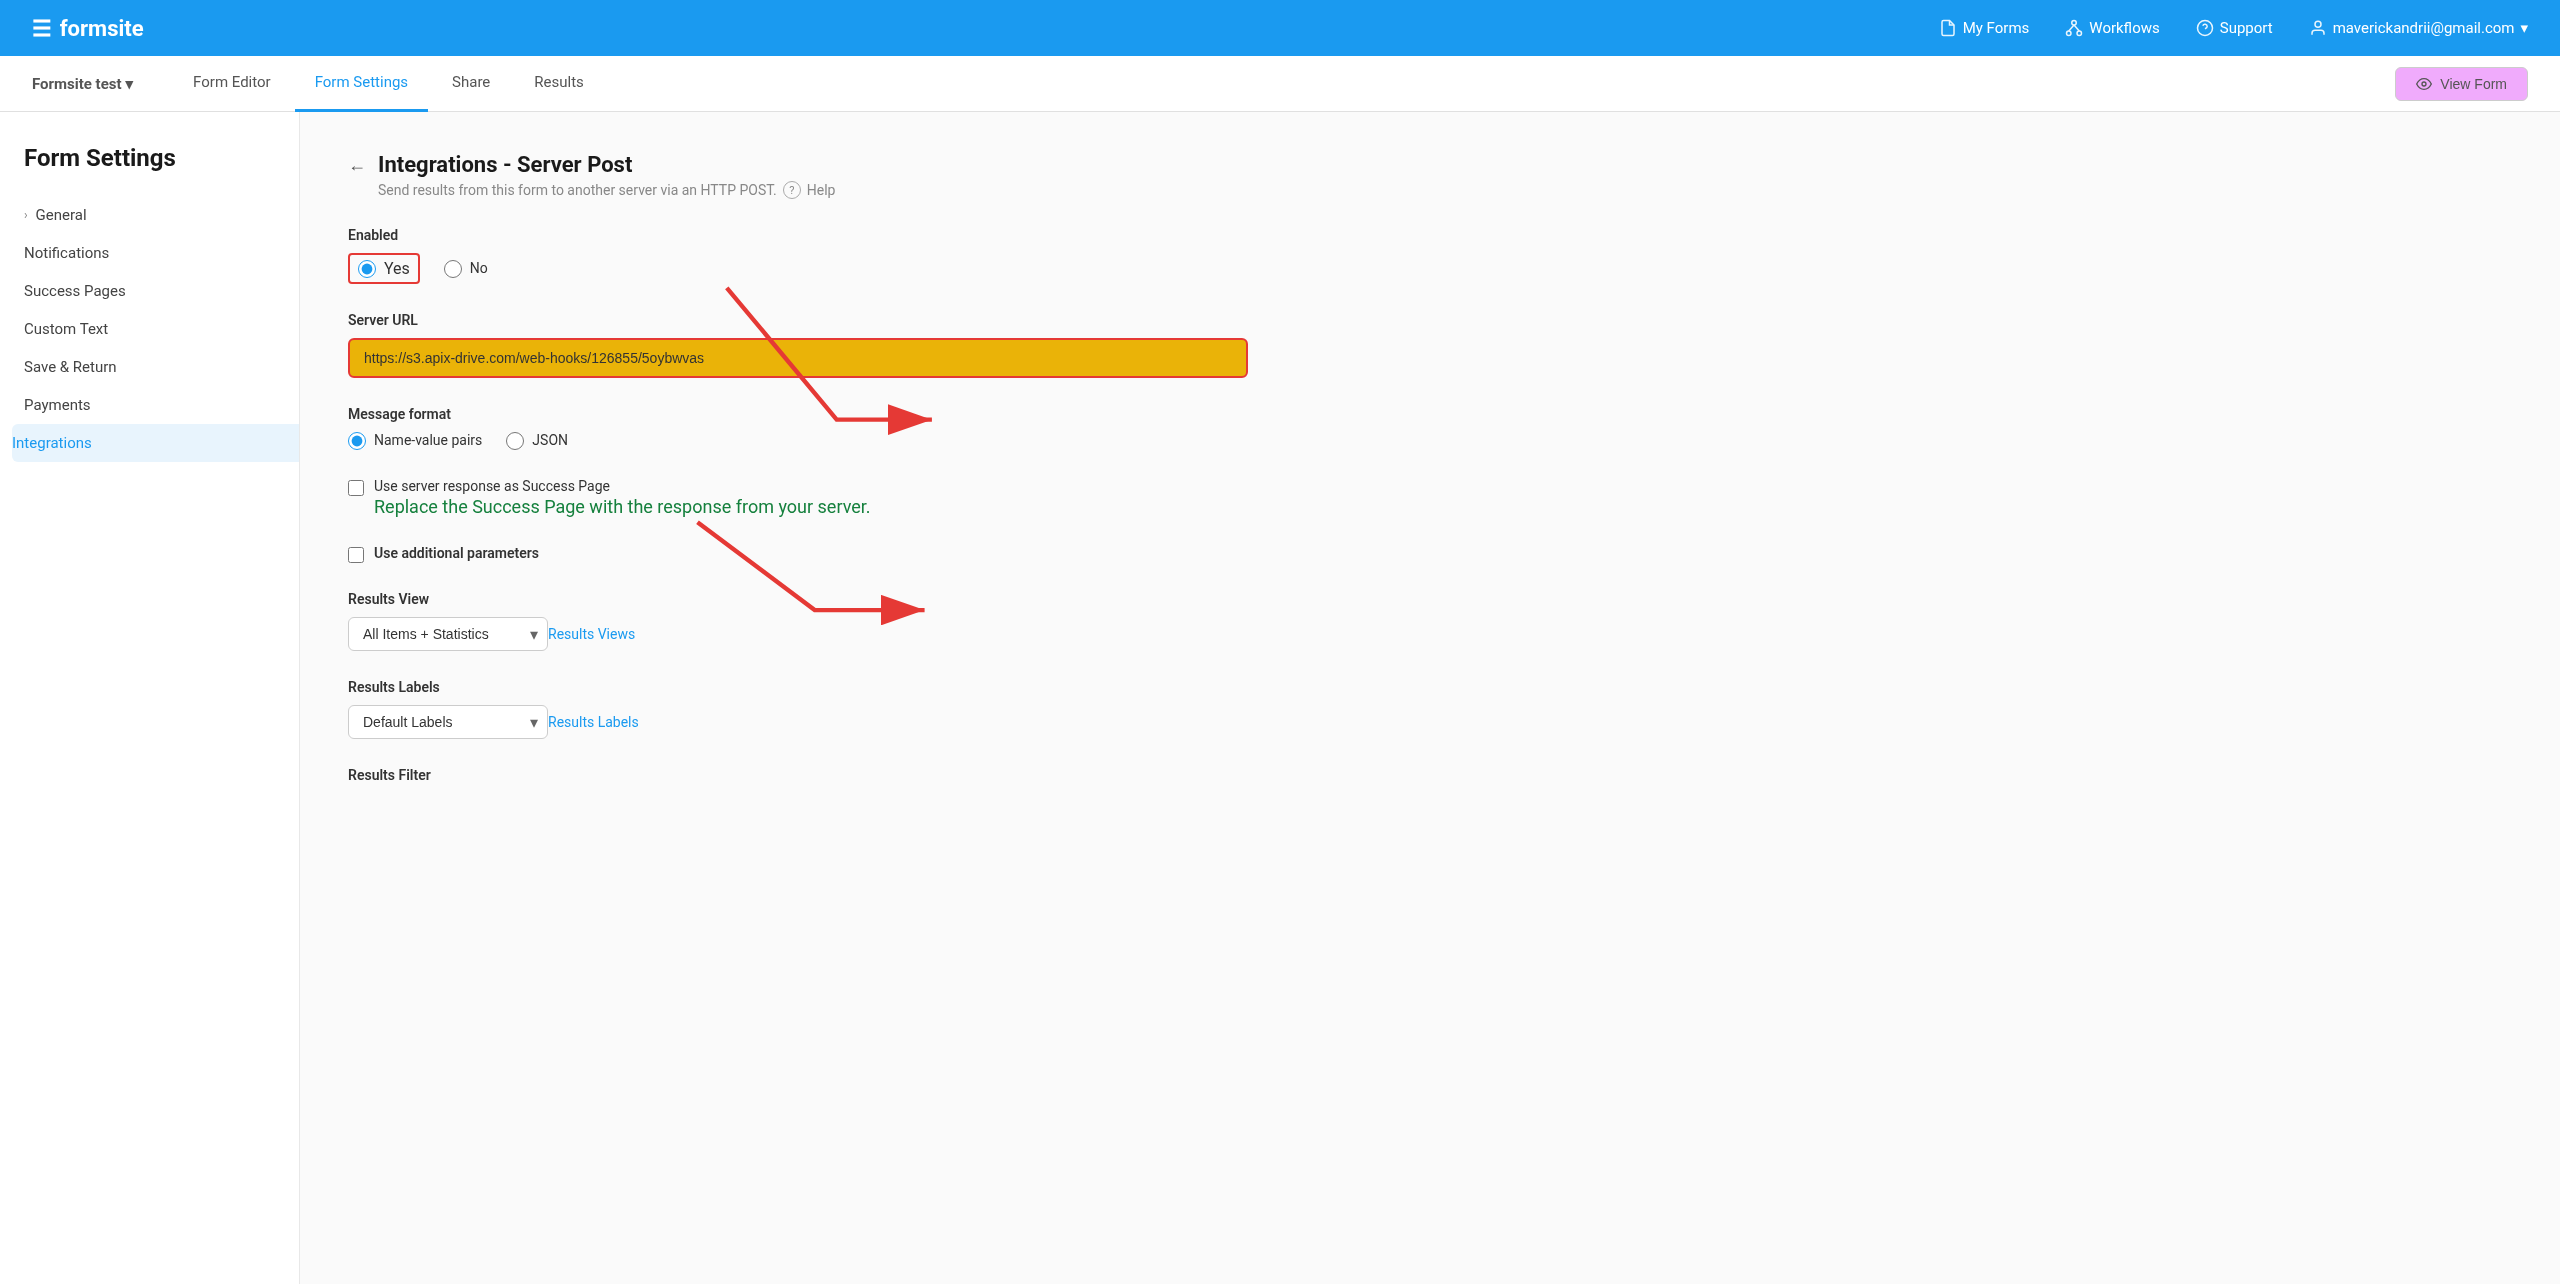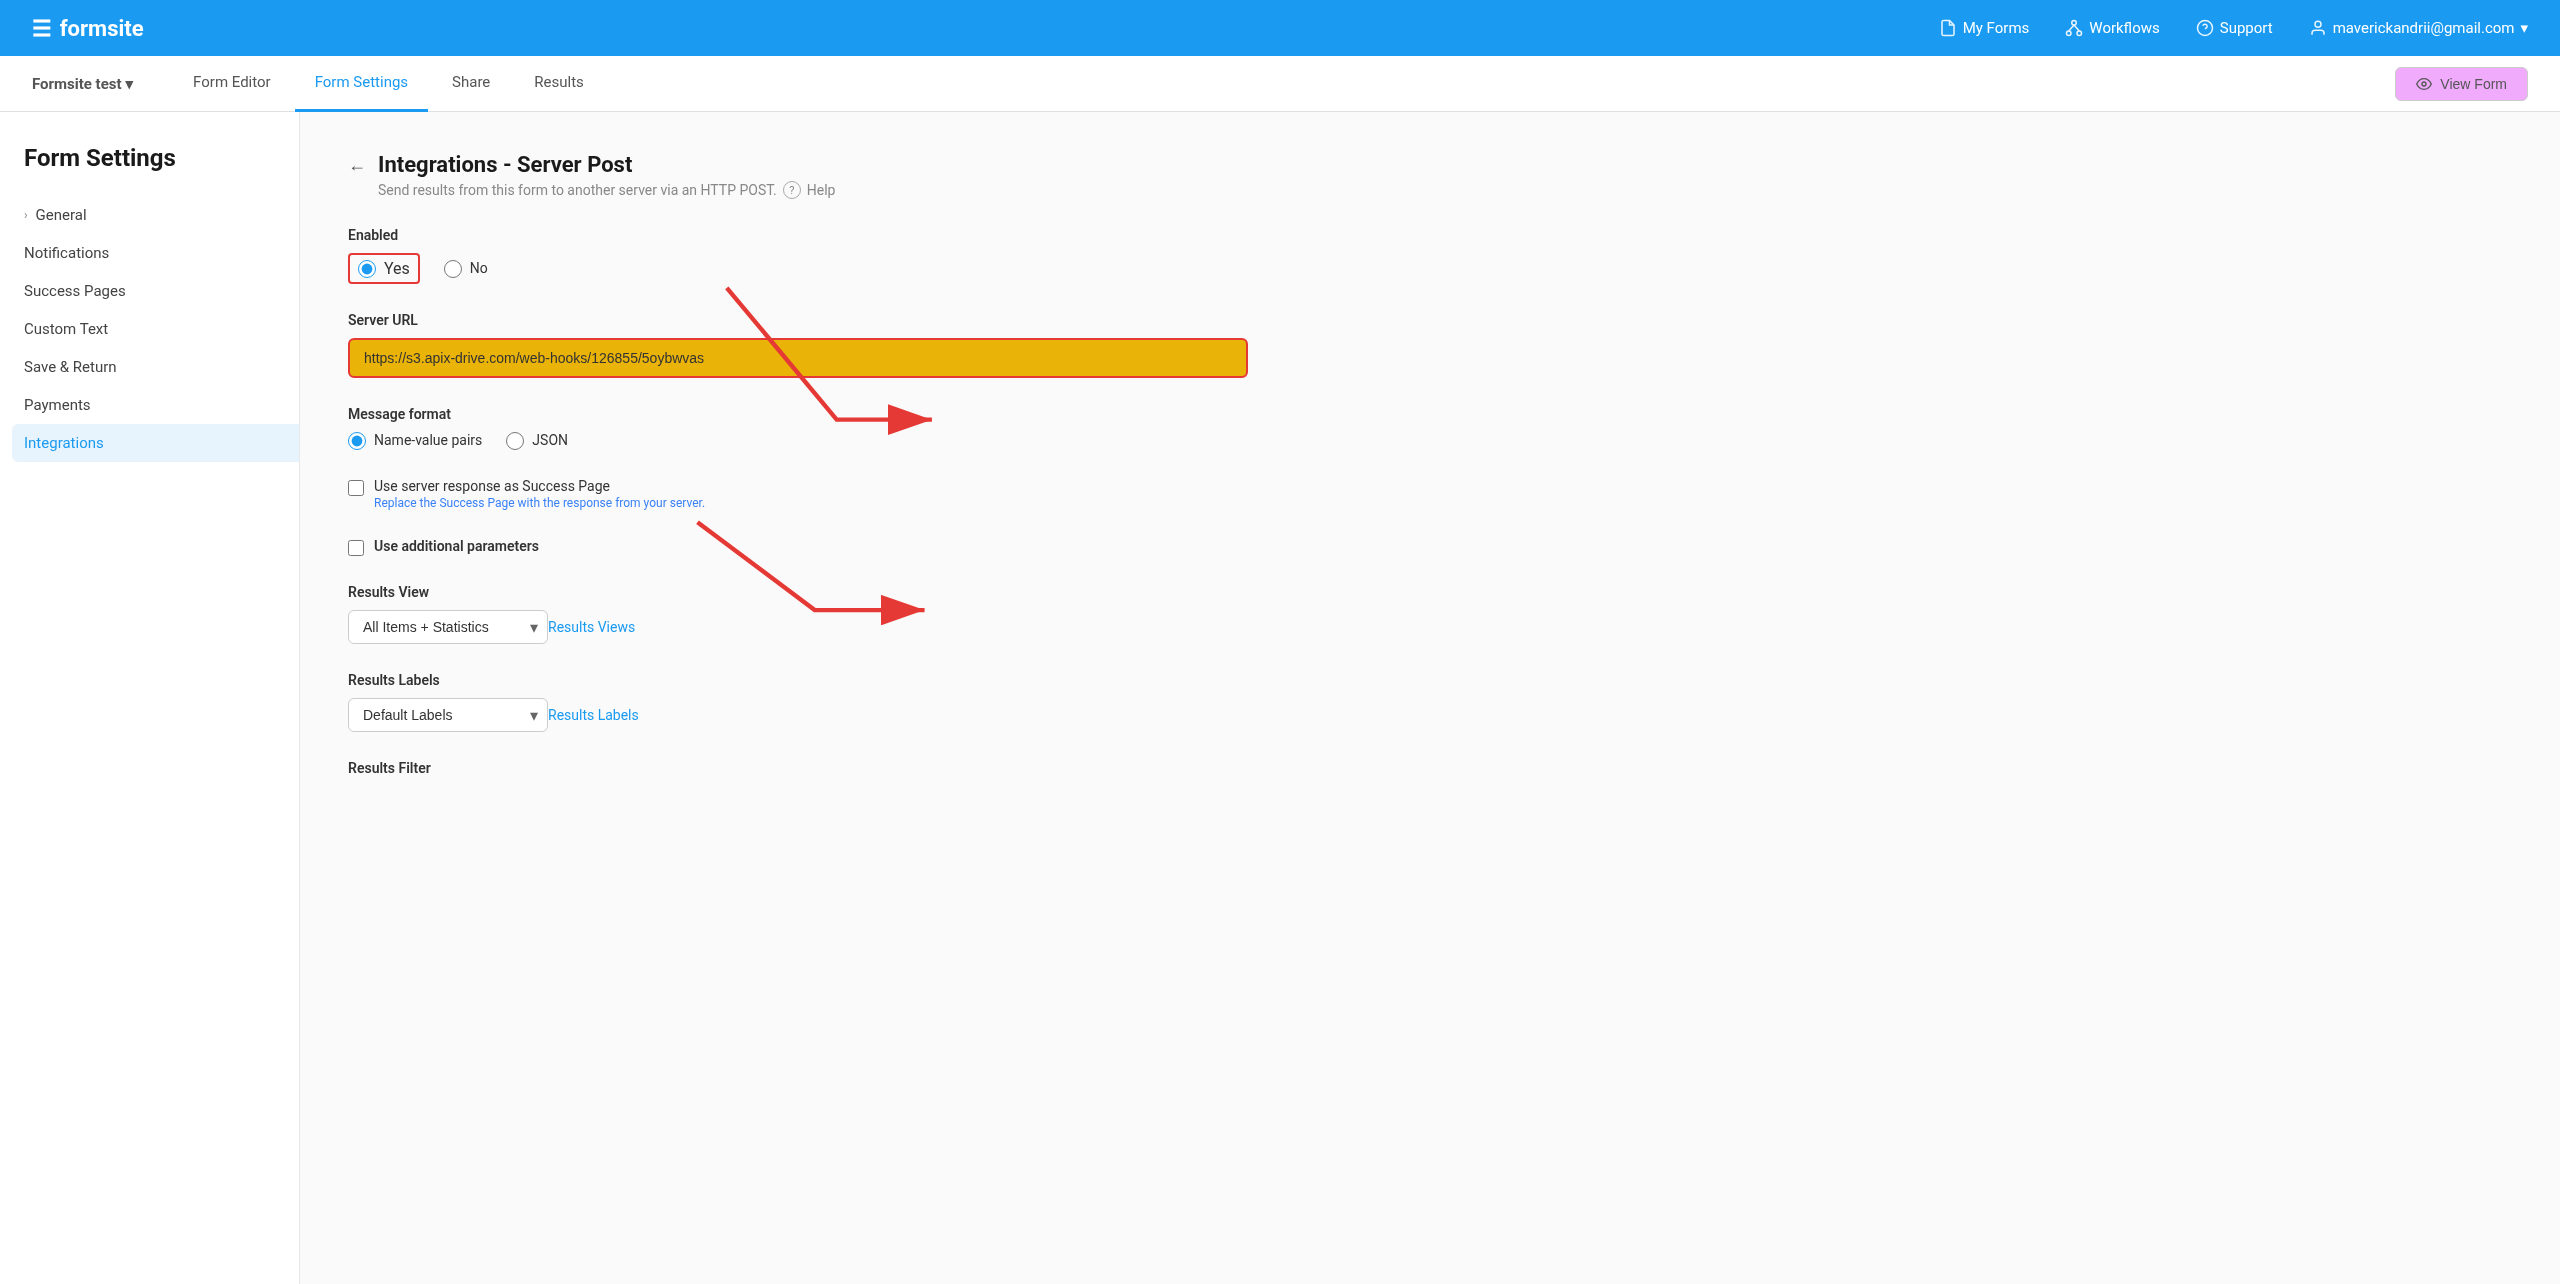--- a/index.html
+++ b/index.html
@@ -125,21 +125,20 @@
       cursor: pointer;
       display: flex;
       align-items: center;
       gap: 8px;
       border-radius: 6px 0 0 6px;
     }
     .sidebar-item.active {
       background: #e8f4fd;
       color: #1a9af0;
       padding-right: 0;
-      padding-left: 12px;
       margin-left: -12px;
       border-radius: 6px 0 0 6px;
     }
     .sidebar-item.has-arrow {
       padding-left: 0;
     }
     .sidebar-arrow {
       font-size: 12px;
       color: #888;
     }
@@ -252,22 +251,22 @@
       height: 16px;
       margin-top: 2px;
       cursor: pointer;
       flex-shrink: 0;
     }
     .checkbox-label {
       font-size: 14px;
       color: #333;
     }
     .checkbox-sublabel {
-      font-size: 12px;
-      color: #3b82f6;
+      font-size: 18px;
+      color: #15803d;
       margin-top: 2px;
     }
 
     .select-group {
       display: flex;
       align-items: center;
       gap: 0;
     }
     .form-select {
       padding: 8px 36px 8px 14px;

